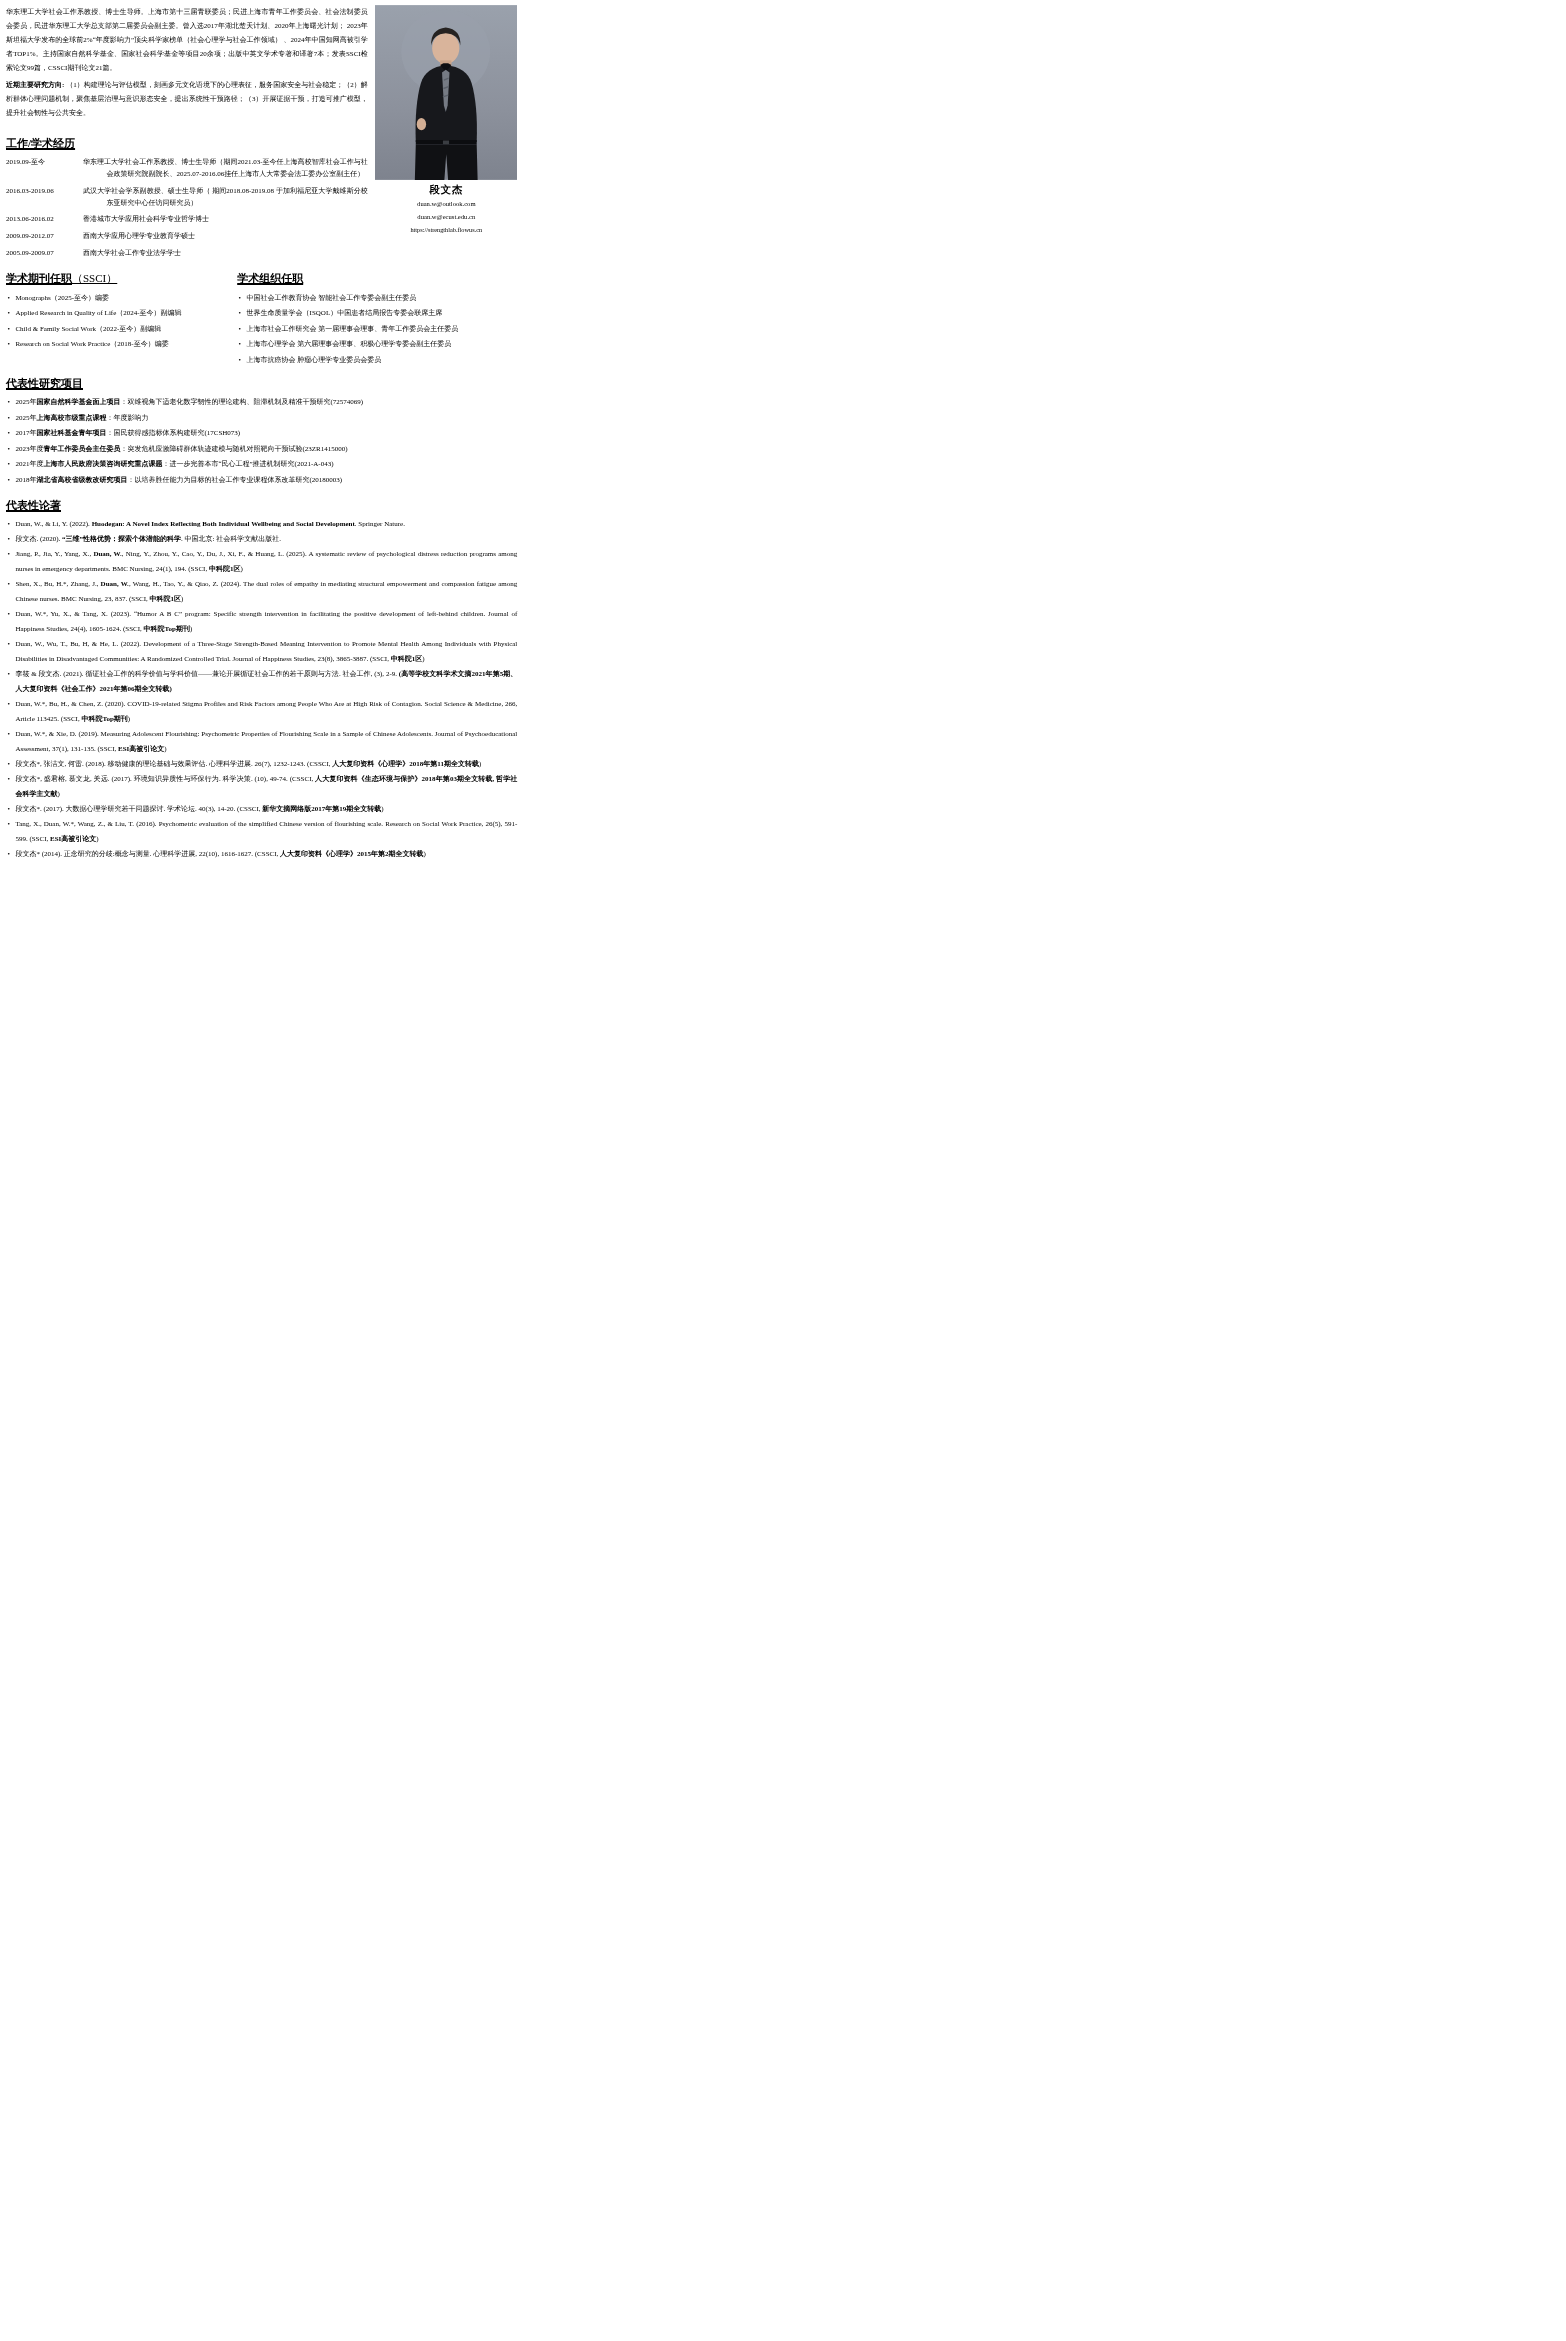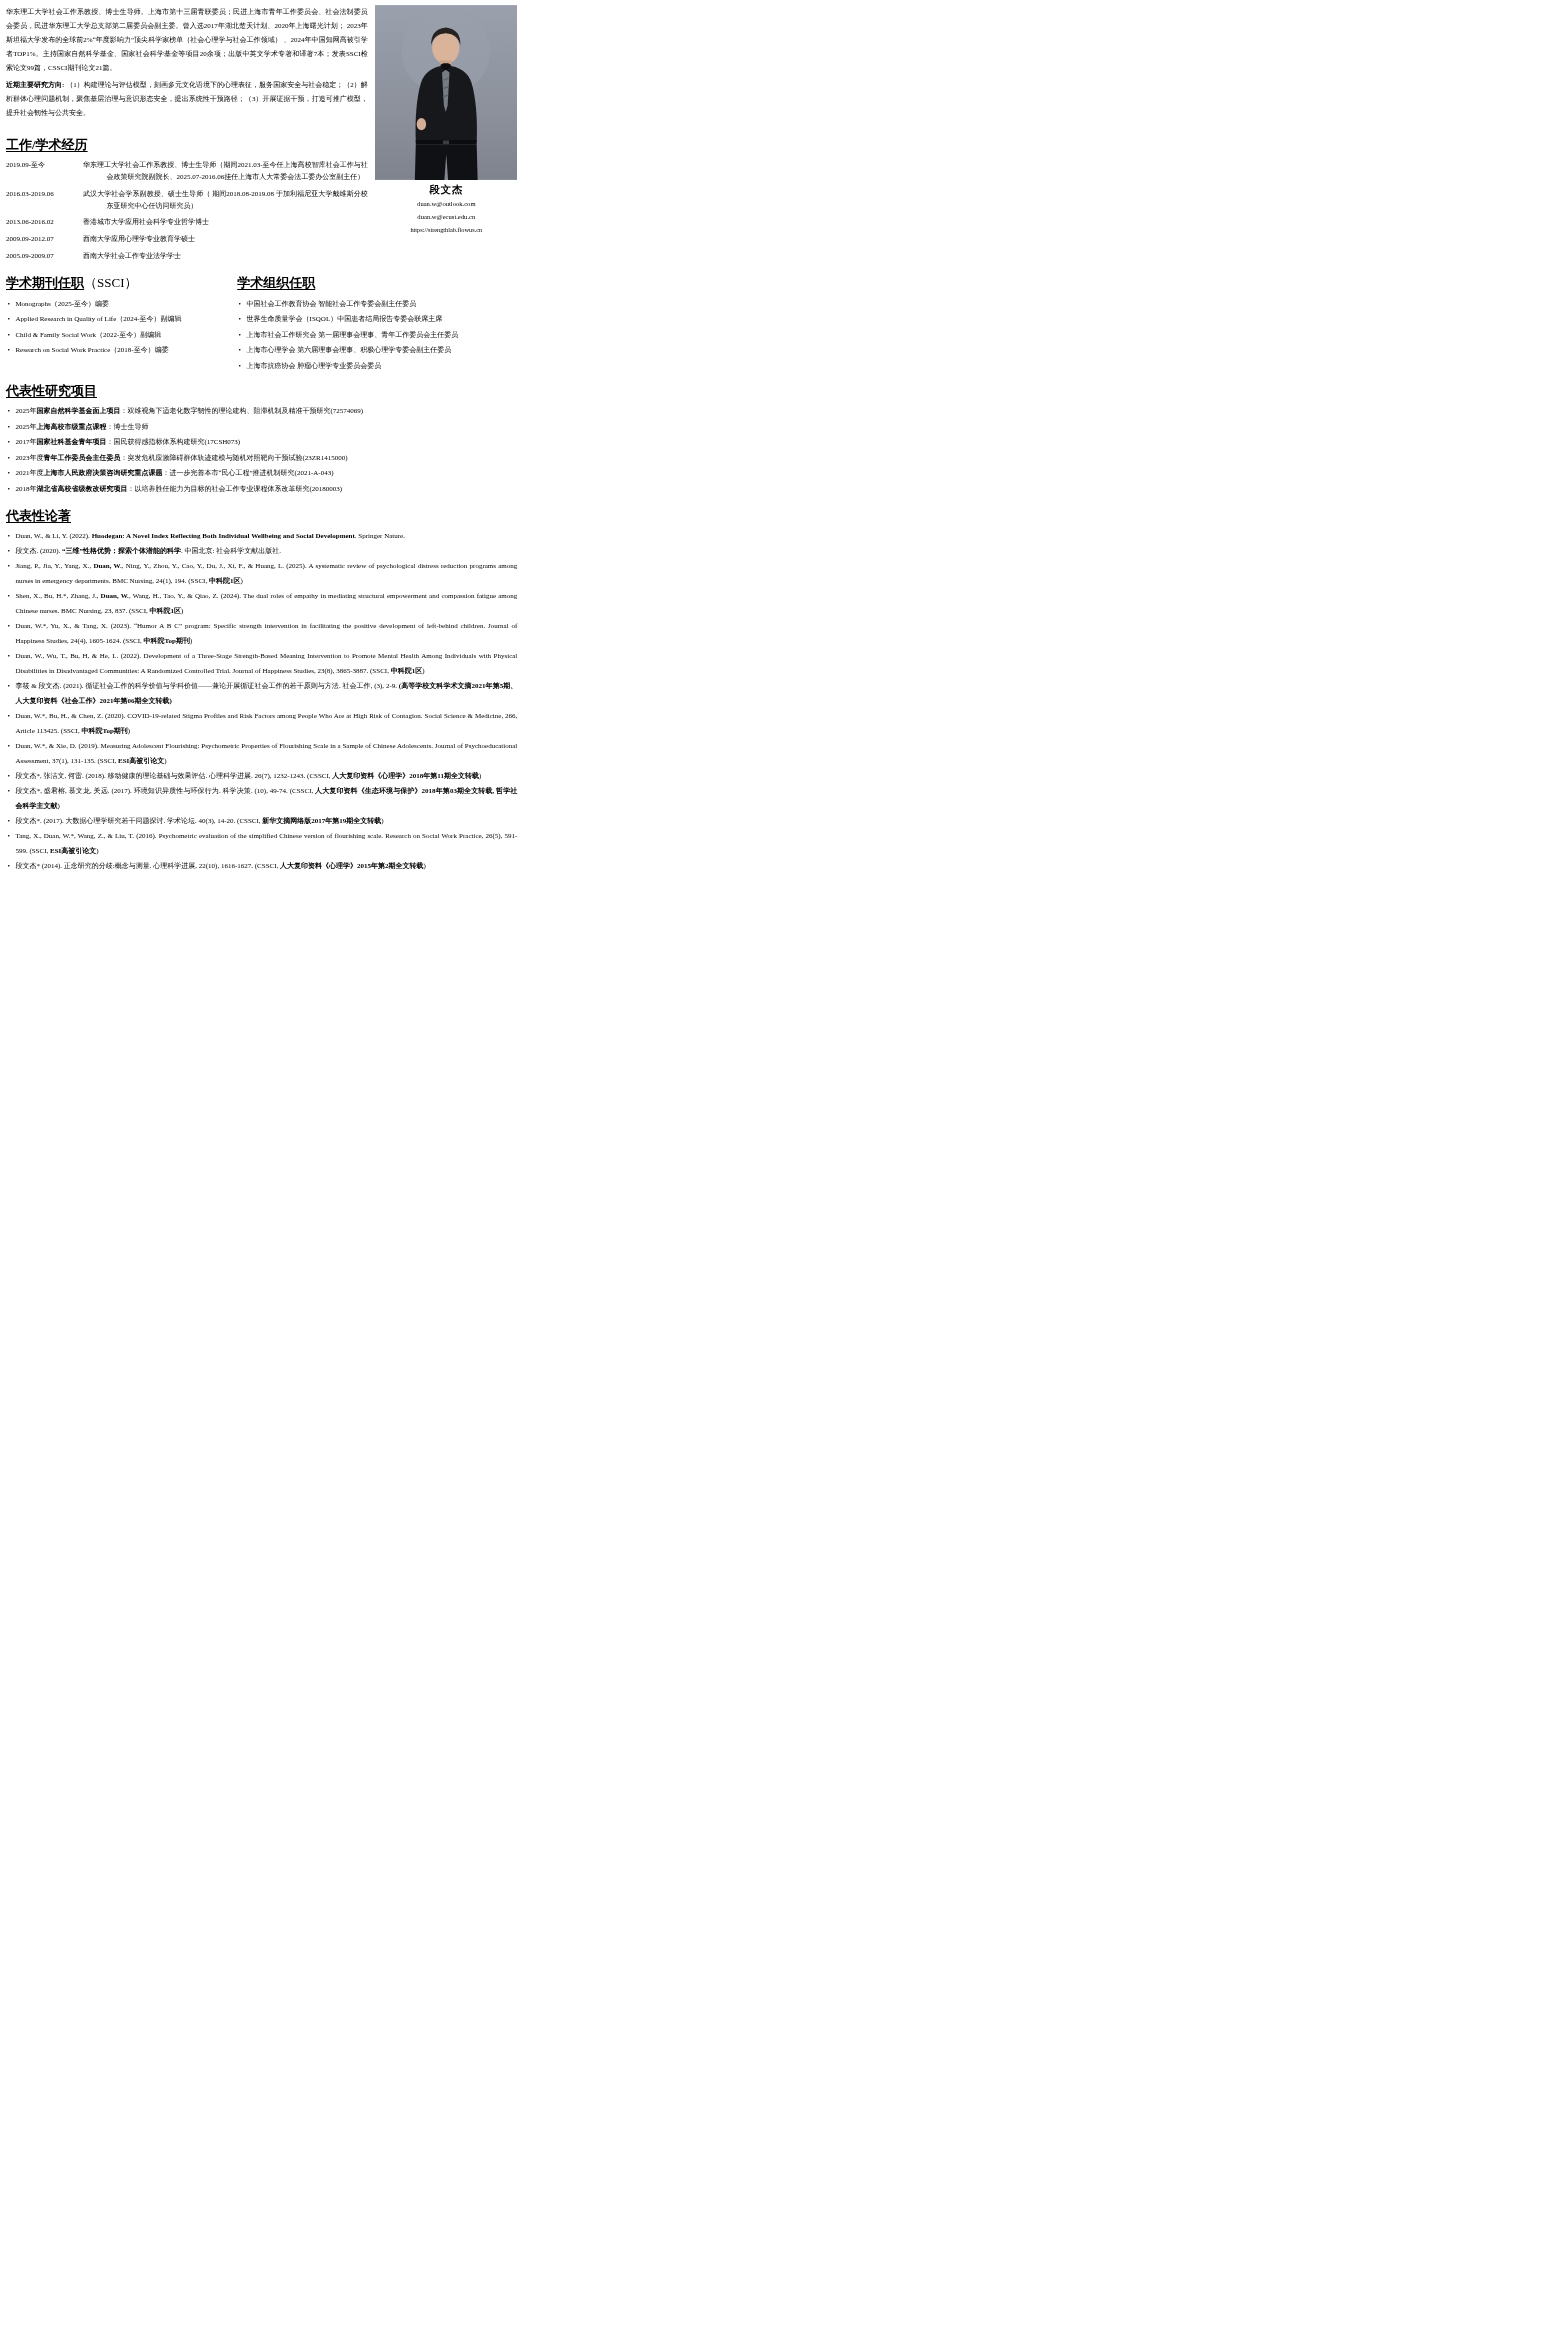--- a/index.html
+++ b/index.html
@@ -11,21 +11,21 @@
   .photo { width: 142px; height: 175px; overflow: hidden; }
   .photo svg { display: block; }
   .name { font-size: 10.3px; font-weight: bold; margin-top: 3.7px; line-height: 14px; letter-spacing: 0.9px; }
   .email, .website { font-size: 6.6px; line-height: 13px; color: #000; }
   .website { font-size: 6.3px; }
 
   .intro { margin: 0 0 3.7px 0; font-size: 7px; line-height: 14px; text-align: justify; }
   .focus { margin: 0; font-size: 7px; line-height: 14px; text-align: justify; }
   .focus-label { font-weight: bold; text-underline-offset: 1.9px; }
 
-  h2 { font-size: 13px; margin: 0 0 4.7px 0; font-weight: bold; }
+  h2 { font-size: 11px; margin: 0 0 4.7px 0; font-weight: bold; text-decoration: underline; }
   .ht { text-decoration: underline; text-underline-offset: 2.3px; }
   .hsuffix { font-weight: normal; }
 
   .sec-exp h2 { margin-top: 16px; }
   .exp-item { display: flex; line-height: 12px; margin-bottom: 4.7px; font-size: 7px; }
   .exp-date { width: 77px; flex: none; }
   .exp-text { flex: 1; padding-left: 23.4px; text-indent: -23.4px; text-align: justify; }
 
   .twocol { display: flex; margin-top: 12px; }
   .col-left { width: 220px; flex: none; }
@@ -136,21 +136,21 @@
           <li class="li">上海市抗癌协会 肿瘤心理学专业委员会委员</li>
         </ul>
     </section>
   </div>
 
   <section class="sec-proj">
     <h2><span class="ht">代表性研究项目</span></h2>
     <ul>
 
     <li class="li proj"><span>2025年</span><span class="b">国家自然科学基金面上项目</span><span>：双维视角下适老化数字韧性的理论建构、阻滞机制及精准干预研究(72574069)</span></li>
-        <li class="li proj"><span>2025年</span><span class="b">上海高校市级重点课程</span><span>：博士生导师</span></li>
+        <li class="li proj"><span>2025年</span><span class="b">上海高校市级重点课程</span><span>：年度影响力</span></li>
         <li class="li proj"><span>2017年</span><span class="b">国家社科基金青年项目</span><span>：国民获得感指标体系构建研究(17CSH073)</span></li>
         <li class="li proj"><span>2023年度</span><span class="b">青年工作委员会主任委员</span><span>：突发危机应激障碍群体轨迹建模与随机对照靶向干预试验(23ZR1415000)</span></li>
         <li class="li proj"><span>2021年度</span><span class="b">上海市人民政府决策咨询研究重点课题</span><span>：进一步完善本市“民心工程”推进机制研究(2021-A-043)</span></li>
         <li class="li proj"><span>2018年</span><span class="b">湖北省高校省级教改研究项目</span><span>：以培养胜任能力为目标的社会工作专业课程体系改革研究(20180003)</span></li>
       </ul>
   </section>
 
   <section class="sec-pub">
     <h2><span class="ht">代表性论著</span></h2>
     <ul>

